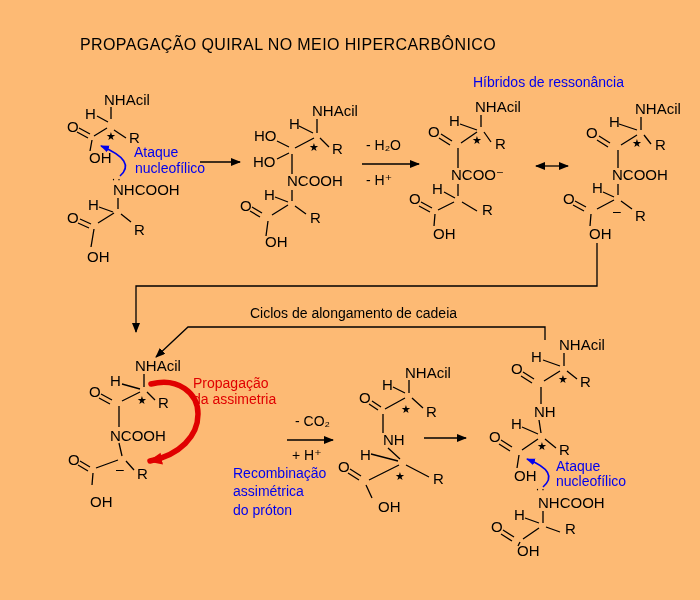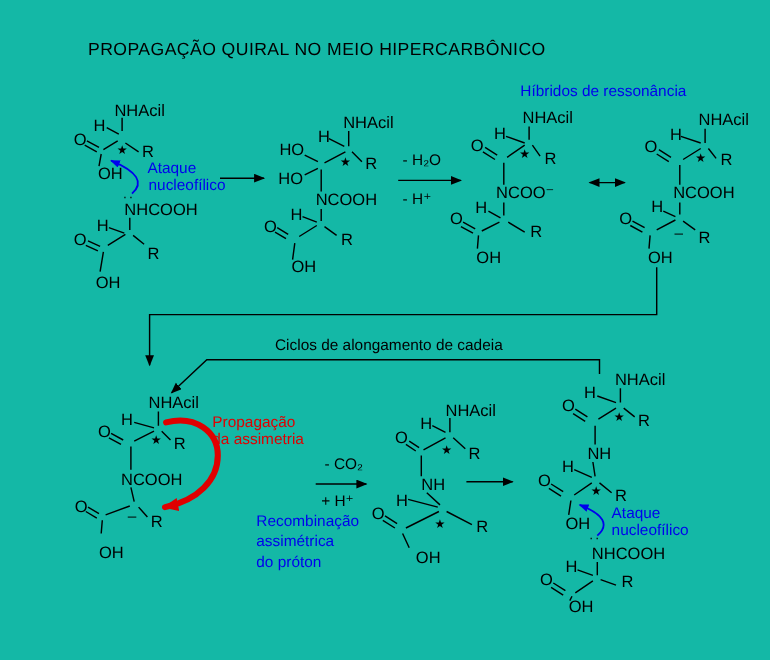--- a/index.html
+++ b/index.html
@@ -1,16 +1,16 @@
 <!DOCTYPE html>
 <html><head>
 <meta charset="utf-8">
 <style>
   html,body{margin:0;padding:0;background:#fff;}
-  .stage{position:relative;width:700px;height:600px;background:#14b8a6;overflow:hidden;
+  .stage{position:relative;width:700px;height:600px;background:#fdba74;overflow:hidden;
          font-family:"Liberation Sans","DejaVu Sans",sans-serif;}
   svg{display:block;}
   svg text{font-family:"Liberation Sans","DejaVu Sans",sans-serif;fill:#000;}
   .title-text{font-size:16px;letter-spacing:0.4px;}
   .atom{font-size:15px;}
   .ann{font-size:14px;}
   .t-blue{fill:#0000EE;}
   .t-red{fill:#E00000;}
   .star{font-size:11px;text-anchor:middle;}
   .minus{font-size:14px;text-anchor:middle;}

